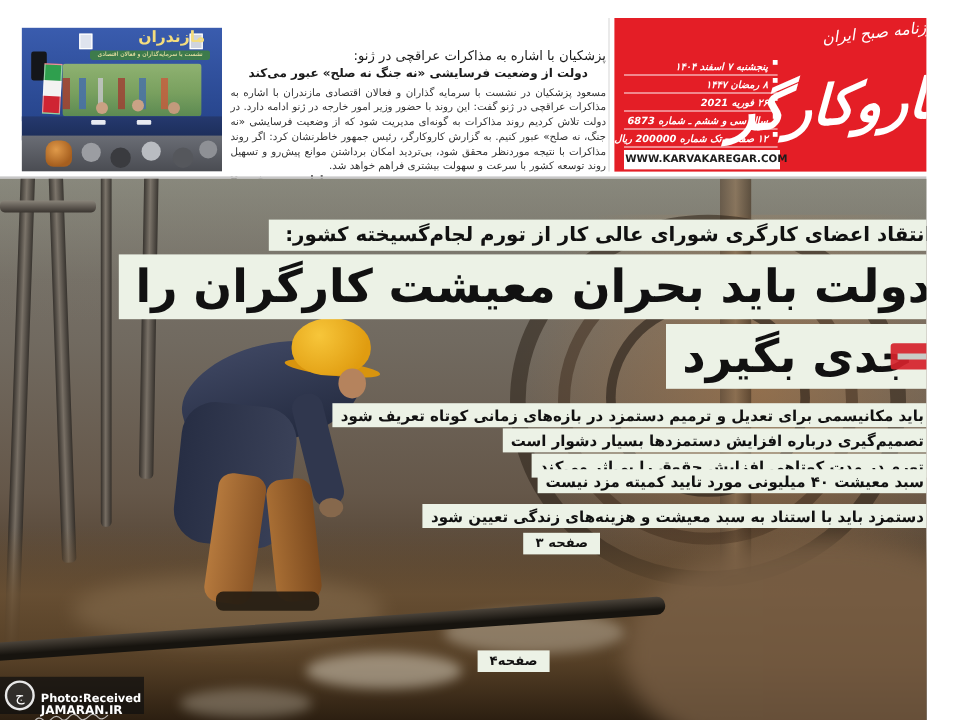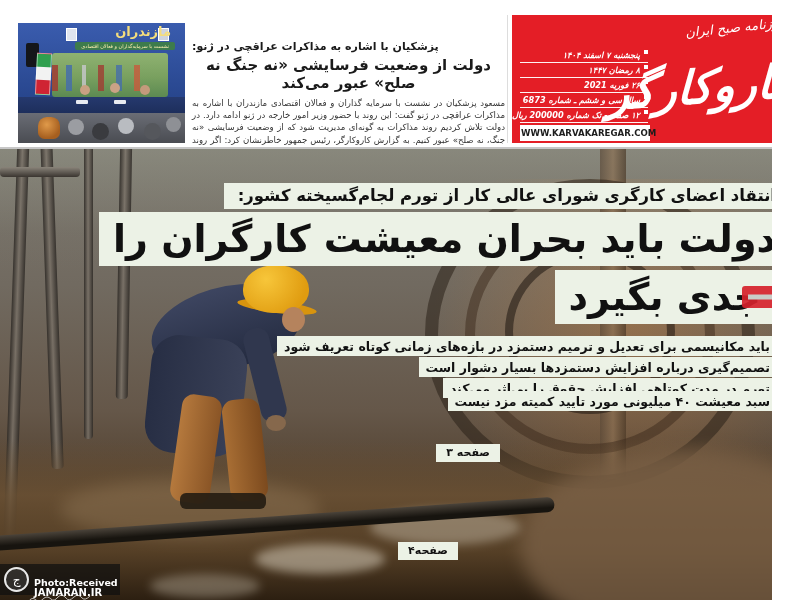--- a/index.html
+++ b/index.html
@@ -33,22 +33,22 @@
   #mp-table{left:0;top:74px;width:167px;height:20px;background:linear-gradient(180deg,#25396e,#1b2c57);}
   .mp-paper{top:77px;width:12px;height:4px;background:#e8ebf2;border-radius:1px;}
   .mp-head{border-radius:50%;}
   #mp-audience{left:0;top:90px;width:167px;height:30px;
     background:linear-gradient(180deg,#6a6d75,#4a4c52);}
   #mp-samovar{left:20px;top:94px;width:22px;height:22px;border-radius:40% 40% 30% 30%;
     background:radial-gradient(circle at 40% 35%,#e09a4a,#a65f1f 70%);}
 
   
   #top-article{left:192px;top:40px;width:313px;height:106px;direction:rtl;color:#1a1a1a;}
-  #article-kicker{text-align:left;font-size:11px;font-weight:bold;margin:0 0 3px;}
-  #article-headline{text-align:center;font-size:15px;font-weight:bold;margin:0 0 5px;}
+  #article-kicker{text-align:right;font-size:11px;font-weight:normal;margin:0 0 3px;}
+  #article-headline{text-align:center;font-size:10px;font-weight:bold;margin:0 0 5px;}
   #article-body{font-size:8.6px;line-height:1.42;text-align:justify;margin:0;color:#333;}
   #article-continue{font-size:9.5px;font-weight:bold;text-align:left;margin-top:0;}
 
   
   #masthead{left:512px;top:15px;width:283px;height:128px;}
   #masthead-bg{left:0;top:0;width:283px;height:128px;}
   #masthead-tagline{right:10px;top:5px;color:#fff;font-size:13px;direction:rtl;
     transform:rotate(-6deg);font-style:italic;}
   #masthead-title{right:2px;top:26px;width:182px;height:96px;color:#fff;font-size:46px;
     font-weight:bold;direction:rtl;text-align:center;line-height:92px;
@@ -270,20 +270,24 @@
       <span>تصمیم‌گیری درباره افزایش دستمزدها بسیار دشوار است</span>
     </div>
     <div id="bullet-2" class="abs strip bullet-row">
       <span class="diamond"></span>
       <span>تورم در مدت کوتاهی افزایش حقوق را بی‌اثر می‌کند</span>
     </div>
     <div id="bullet-3" class="abs strip bullet-row">
       <span class="diamond"></span>
       <span>سبد معیشت ۴۰ میلیونی مورد تایید کمیته مزد نیست</span>
     </div>
+    <div id="bullet-4" class="abs strip bullet-row">
+      <span class="diamond"></span>
+      <span>دستمزد باید با استناد به سبد معیشت و هزینه‌های زندگی تعیین شود</span>
+    </div>
 
     <div id="page-ref-3" class="abs page-ref">صفحه ۳</div>
 
     <div id="page-ref-4" class="abs page-ref">صفحه۴</div>
 
     <div id="photo-credit" class="abs">
       <div id="jamaran-logo">ج</div>
       <div id="credit-text">
         <div id="credit-line1">Photo:Received</div>
         <div id="credit-line2">JAMARAN.IR</div>

